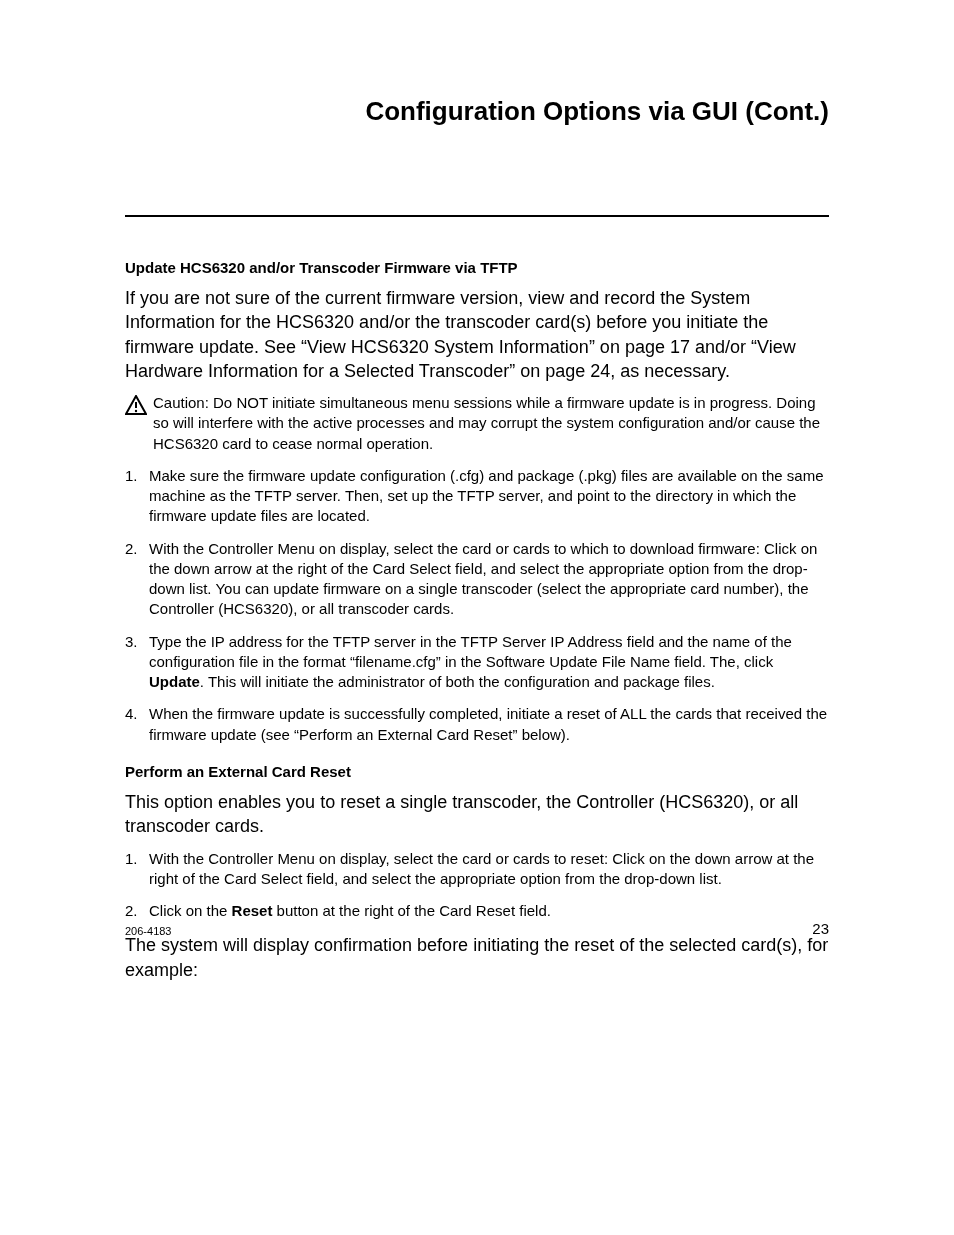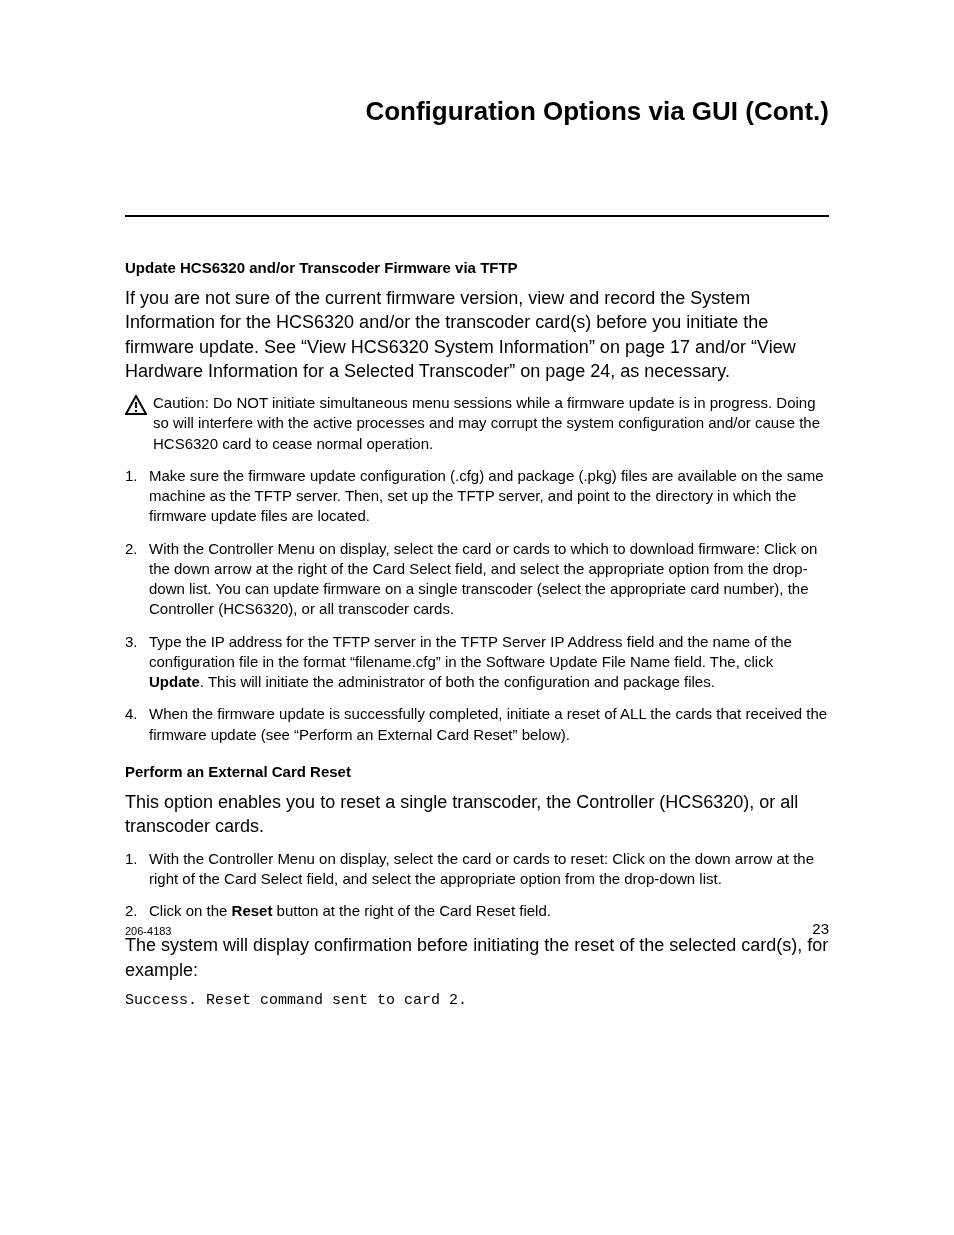--- a/index.html
+++ b/index.html
@@ -151,20 +151,19 @@
       <span>With the Controller Menu on display, select the card or cards to reset: Click on the down arrow at the right of the Card Select field, and select the appropriate option from the drop-down list.</span>
     </li>
     <li>
       <span class="num">2.</span>
       <span><span>Click on the </span><span class="bold">Reset</span><span> button at the right of the Card Reset field.</span></span>
     </li>
   </ol>
 
   <div class="para">The system will display confirmation before initiating the reset of the selected card(s), for example:</div>
 
-  <div class="mono">Success. Reset command sent to card 2.</div>
 
   <div class="footer">
     <div class="footer-left">206-4183</div>
     <div class="footer-right">23</div>
   </div>
 
 </div>
 
 </body></html>

